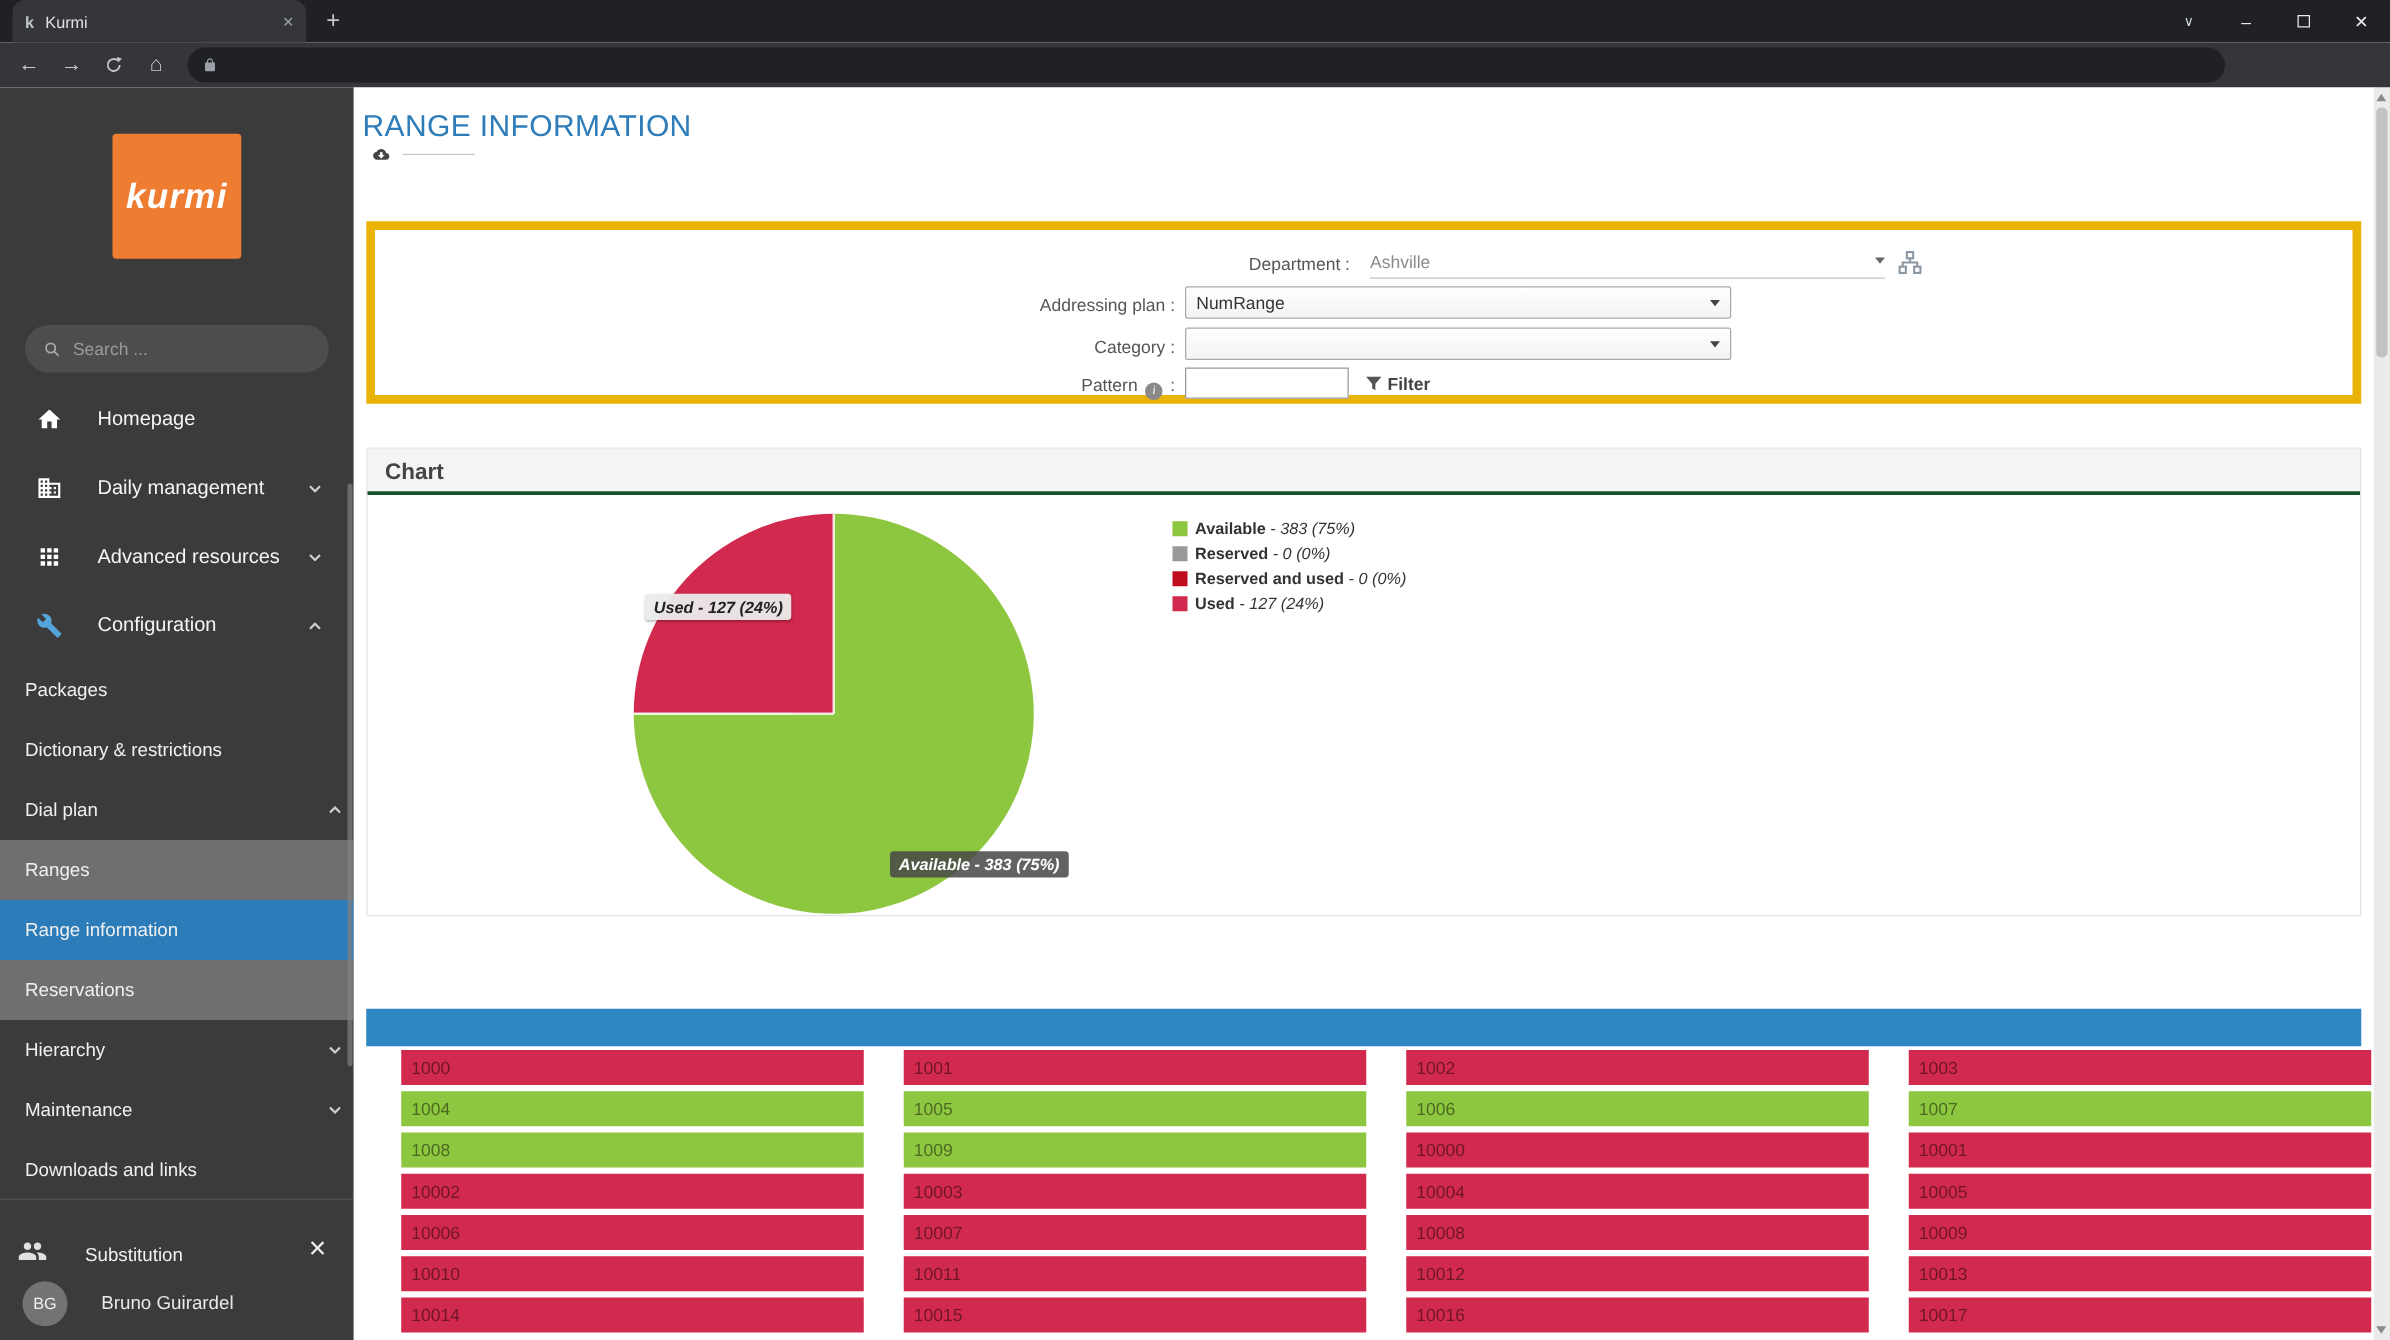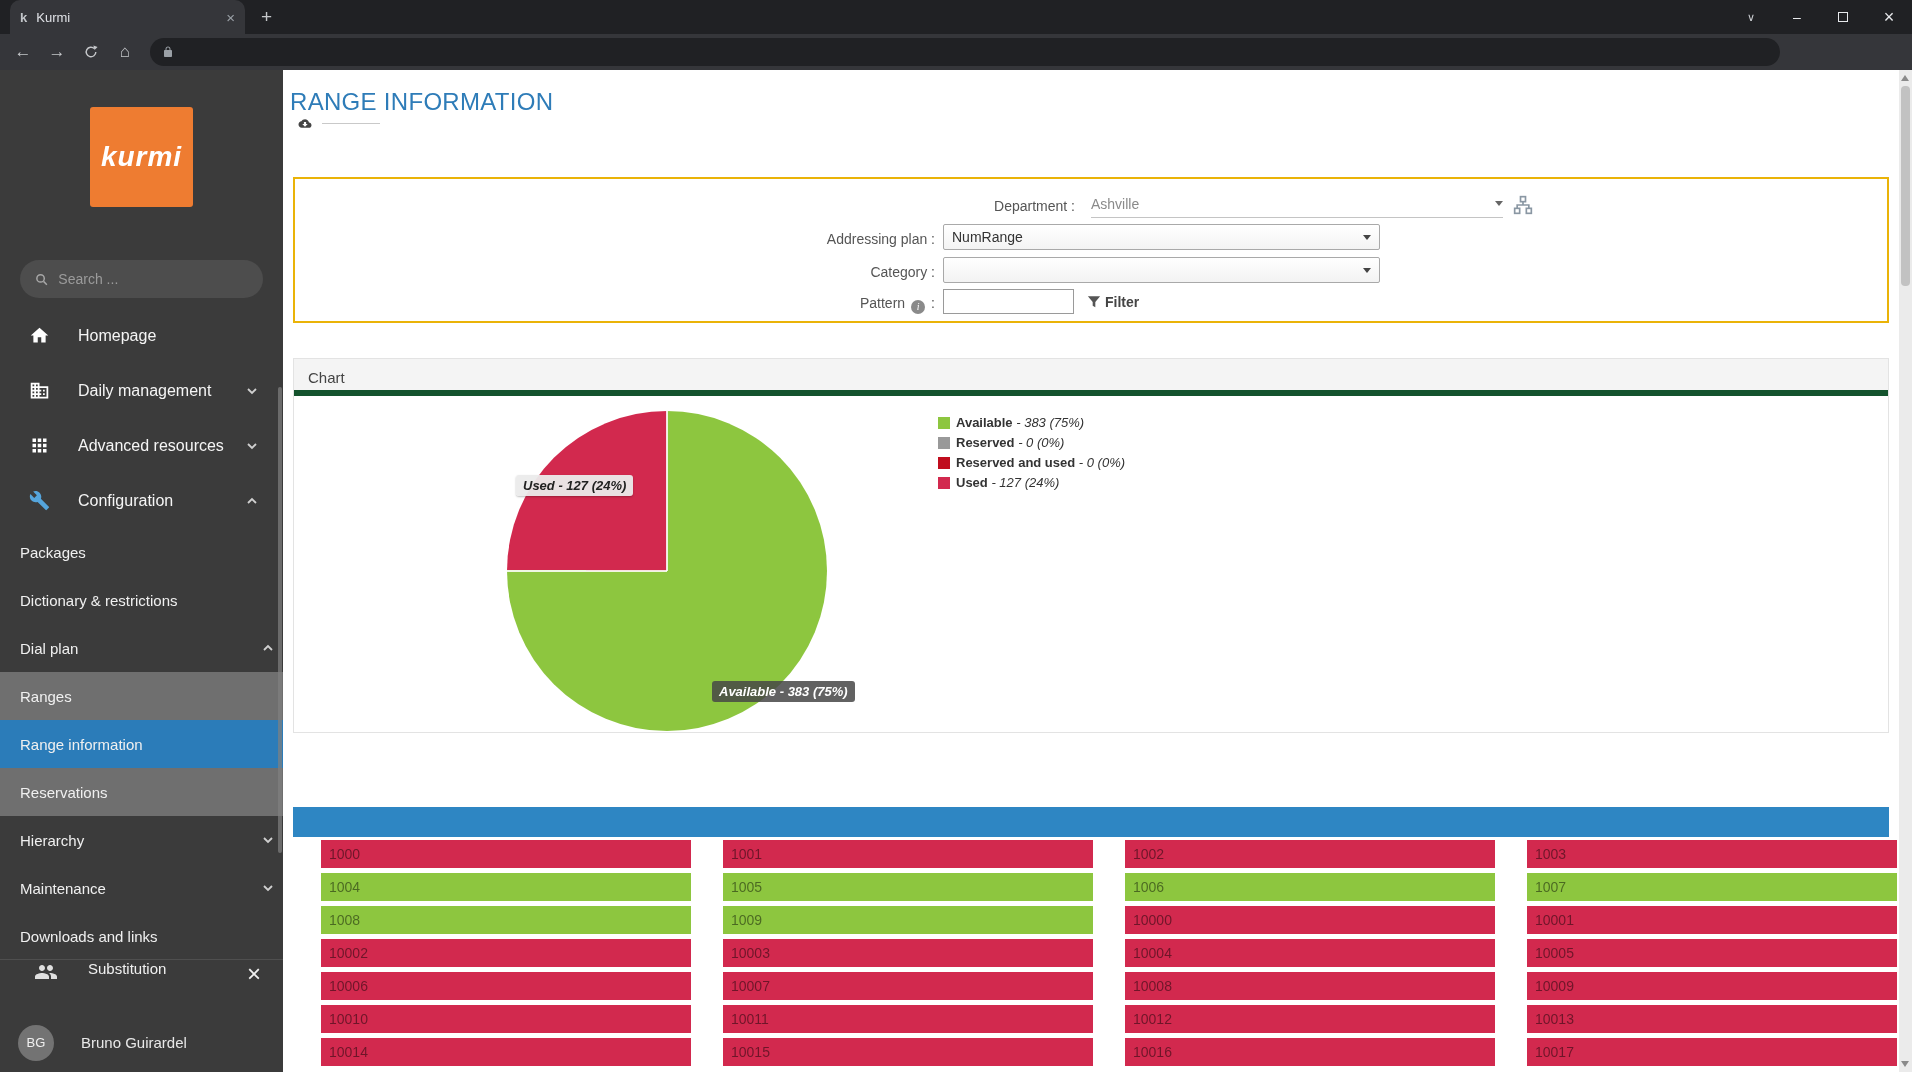--- a/index.html
+++ b/index.html
@@ -35,48 +35,48 @@
   .search-input::placeholder { color: #9b9b9b; }
   .menu { margin-top: 10px; }
   .menu-item { height: 55px; display: flex; align-items: center; padding: 0 24px 0 29px; font-size: 16px; color: #f5f5f5; cursor: default; }
   .menu-item .mi-icon { width: 22px; display: flex; margin-right: 27px; }
   .chev { margin-left: auto; display: flex; }
   .sub-item { height: 48px; display: flex; align-items: center; padding: 0 8px 0 20px; font-size: 15px; color: #f0f0f0; }
   .sub-item.group-child { background: #6f6f6f; }
   .sub-item.active { background: #2b7cb9; }
   .side-scroll-thumb { position: absolute; right: 1px; top: 317px; width: 4px; height: 466px; background: #808080; border-radius: 2px; opacity: .7; }
   .side-footer { position: absolute; bottom: 0; left: 0; right: 0; border-top: 1px solid #4f4f4f; }
-  .sub-row { height: 53px; display: flex; align-items: flex-start; padding: 0 22px 0 34px; }
+  .sub-row { height: 53px; display: flex; align-items: flex-end; padding: 0 22px 0 14px; }
   .sub-row .label { margin-left: 30px; font-size: 15px; color: #f0f0f0; }
   .sub-row .close-x { margin-left: auto; font-size: 24px; color: #f0f0f0; font-weight: 300; }
   .user-row { height: 59px; display: flex; align-items: center; padding: 0 20px 0 18px; }
   .avatar { width: 36px; height: 36px; border-radius: 50%; background: #737373; color: #f0f0f0; font-size: 13px; display: flex; align-items: center; justify-content: center; }
   .user-name { margin-left: 27px; font-size: 15px; color: #e8e8e8; }
 
   
   .main { flex: 1; background: #fff; position: relative; overflow: hidden; }
   .page-title { position: absolute; left: 7px; top: 18px; font-size: 24px; color: #2e7cb8; letter-spacing: .3px; }
   .subtitle-row { position: absolute; left: 13px; top: 47px; display: flex; align-items: center; gap: 8px; }
   .subtitle-line { width: 58px; height: 1px; background: #c9c9c9; }
 
-  .filter-panel { position: absolute; left: 10px; top: 107px; width: 1596px; height: 146px; border: 2px solid #eab308; background: #fff; }
+  .filter-panel { position: absolute; left: 10px; top: 107px; width: 1596px; height: 146px; border: 7px solid #eab308; background: #fff; }
   .f-label { position: absolute; font-size: 14px; color: #555; text-align: right; }
   .dept-select { position: absolute; left: 796px; top: 11px; width: 412px; height: 28px; border-bottom: 1px solid #c4c4c4; display: flex; align-items: center; }
   .dept-value { color: #8a8a8a; font-size: 14px; }
   .caret { width: 0; height: 0; border-left: 4px solid transparent; border-right: 4px solid transparent; border-top: 5px solid #666; margin-left: auto; }
   .sitemap-wrap { position: absolute; left: 1218px; top: 16px; }
   .select-box { position: absolute; left: 648px; width: 437px; height: 26px; border: 1px solid #a9a9a9; border-radius: 2px; background: linear-gradient(#ffffff, #f3f3f3); display: flex; align-items: center; padding: 0 8px; font-size: 14px; color: #333; }
   .select-box .caret { border-top-color: #444; }
   .info-icon { display: inline-flex; width: 14px; height: 14px; border-radius: 50%; background: #8a8a8a; color: #fff; font-size: 10px; font-style: italic; font-family: "Liberation Serif", serif; align-items: center; justify-content: center; margin: 0 6px; vertical-align: -2px; }
   .pattern-input { position: absolute; left: 648px; top: 110px; width: 131px; height: 25px; border: 1px solid #9a9a9a; font-size: 13px; padding: 0 5px; outline: none; font-family: "Liberation Sans", sans-serif; }
   .filter-btn { position: absolute; left: 792px; top: 110px; height: 25px; display: flex; align-items: center; gap: 4px; cursor: default; }
   .filter-btn-label { font-size: 14px; font-weight: bold; color: #444; }
 
   .chart-panel { position: absolute; left: 10px; top: 288px; width: 1596px; height: 375px; border: 1px solid #e3e3e3; background: #fff; }
-  .chart-header { height: 37px; background: #f4f4f4; border-bottom: 6px solid #14532d; line-height: 37px; padding-left: 14px; font-size: 15px; color: #444; }
+  .chart-header { height: 37px; background: #f4f4f4; border-bottom: 3px solid #14532d; line-height: 37px; padding-left: 14px; font-size: 18px; color: #444; font-weight: bold; }
   .pie { position: absolute; left: 213px; top: 52px; width: 320px; height: 320px; border-radius: 50%; }
   .pie::before { content: ""; position: absolute; left: calc(50% - 1px); top: 0; width: 2px; height: 50%; background: rgba(255,255,255,.85); }
   .pie::after { content: ""; position: absolute; left: 0; top: calc(50% - 1px); width: 50%; height: 2px; background: rgba(255,255,255,.85); }
   .tooltip { position: absolute; font-size: 13px; font-weight: bold; font-style: italic; padding: 3px 7px; border-radius: 3px; white-space: nowrap; }
   .tt-used { left: 222px; top: 116px; background: rgba(235,235,235,.95); color: #222; box-shadow: 0 1px 2px rgba(0,0,0,.25); }
   .tt-available { left: 418px; top: 322px; background: rgba(70,70,70,.85); color: #fff; }
   .legend { position: absolute; left: 644px; top: 56px; }
   .legend-row { display: flex; align-items: center; gap: 6px; margin-bottom: 5px; font-size: 13px; color: #333; }
   .swatch { width: 12px; height: 12px; flex: none; }
   .legend-row b { font-weight: bold; }

